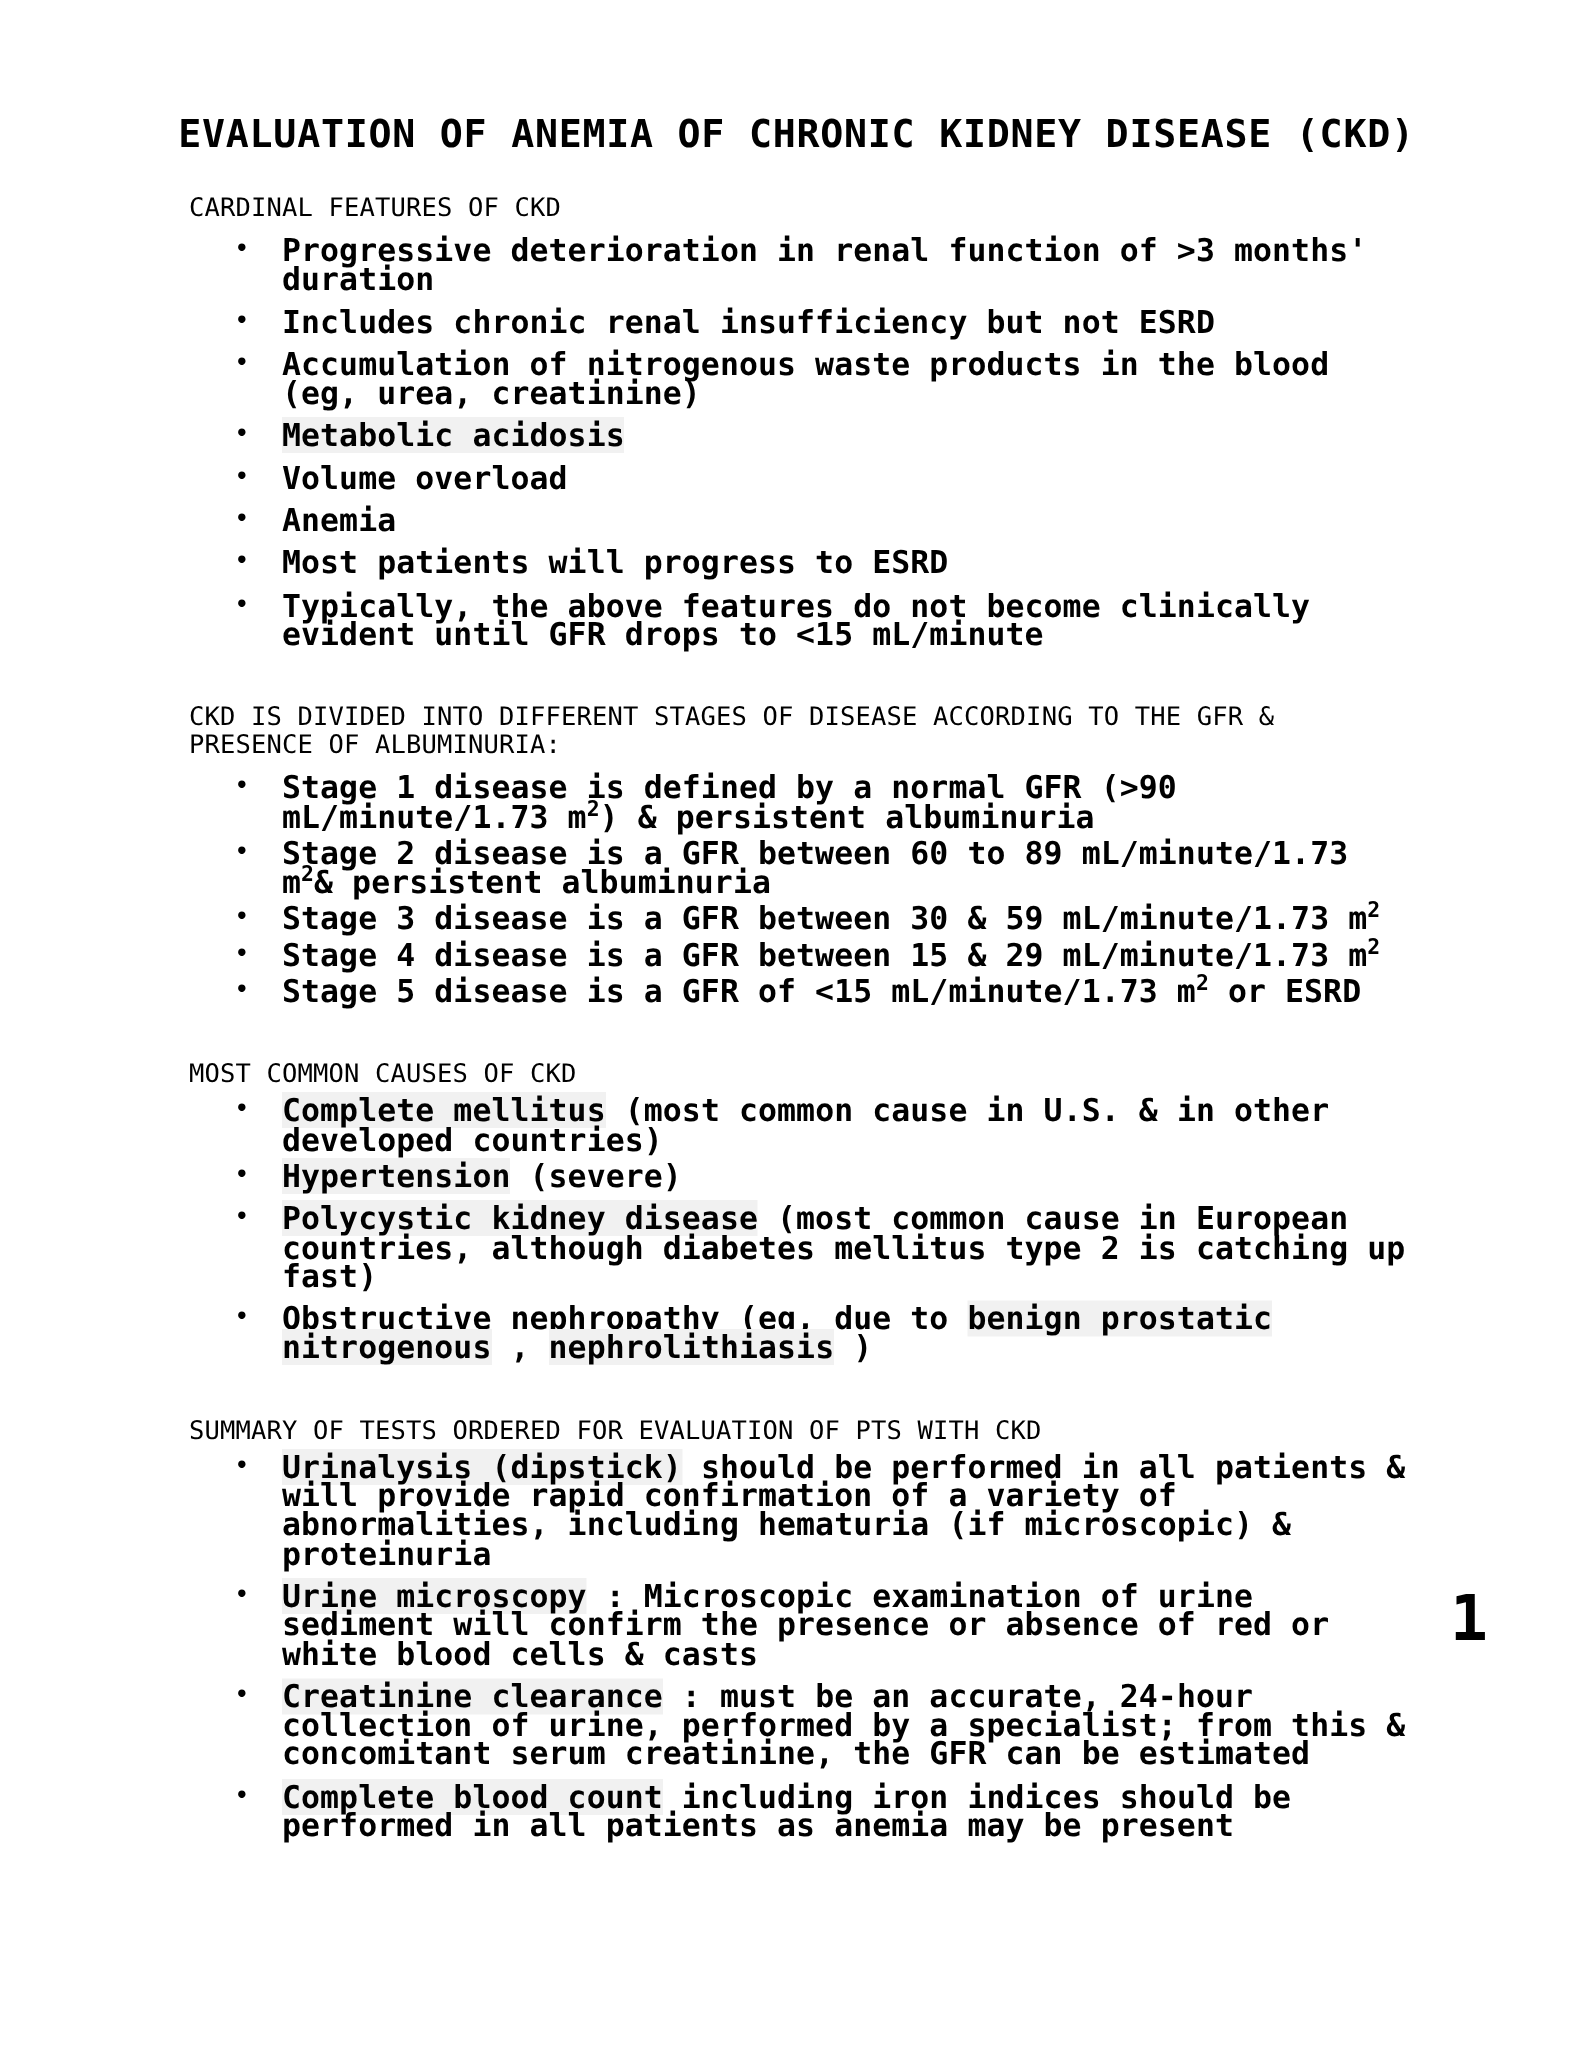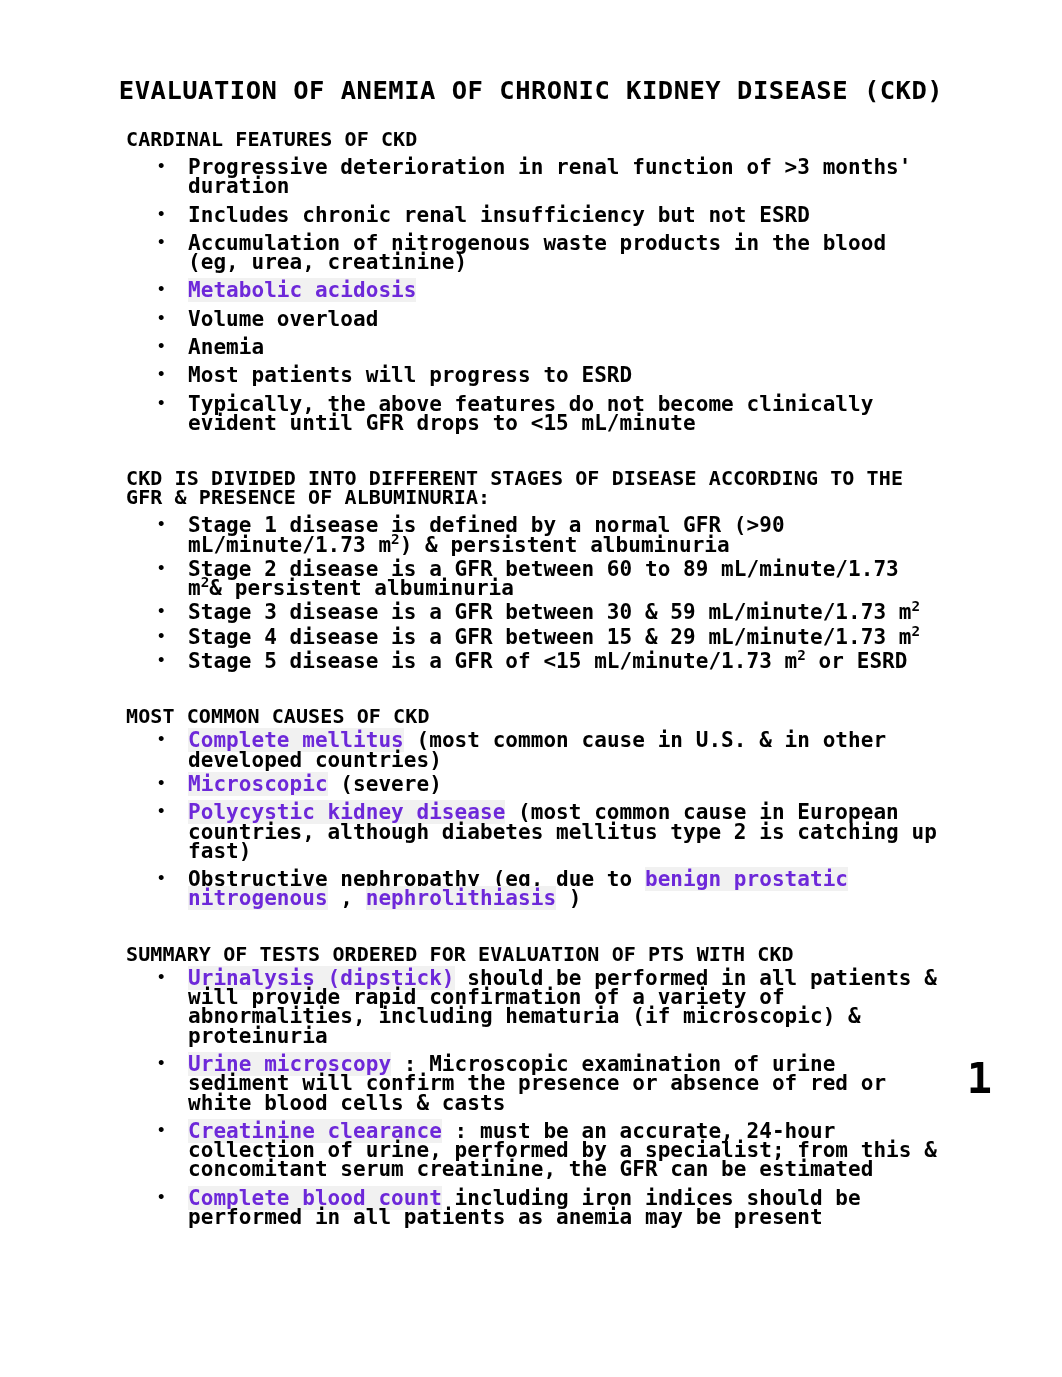--- a/index.html
+++ b/index.html
@@ -42,22 +42,22 @@
   }
 
   .section {
     margin-bottom: 0;
   }
   .section + .section {
     margin-top: 36px;
   }
 
   .section-heading {
-    font-size: 20px;
-    font-weight: bold;
+    font-size: 17px;
+    font-weight: normal;
     line-height: 19px;
     letter-spacing: 0.1px;
     margin-bottom: 3px;
   }
 
   ul.bullets {
     list-style: none;
     margin: 0;
     padding: 0;
   }
@@ -79,21 +79,21 @@
     left: 31px;
     top: -1px;
     font-size: 14px;
     line-height: 19.3px;
   }
   ul.bullets > li .txt {
     display: block;
   }
 
   a.lnk, .lnk {
-    color: #6d28d9;
+    color: #000000;
     background: #f1f1f1;
     text-decoration: none;
     font-weight: bold;
   }
 
   sup {
     font-size: 0.68em;
     vertical-align: super;
     line-height: 0;
   }
@@ -167,21 +167,21 @@
       </ul>
     </div>
 
     <div class="section">
       <div class="section-heading">MOST COMMON CAUSES OF CKD</div>
       <ul class="bullets">
         <li class="tight">
             <span class="txt"><a class="lnk" href="#">Complete mellitus</a><span> (most common cause in U.S. &amp; in other developed countries)</span></span>
           </li>
         <li class="tight">
-            <span class="txt"><a class="lnk" href="#">Microscopic</a><span> (severe)</span></span>
+            <span class="txt"><a class="lnk" href="#">Hypertension</a><span> (severe)</span></span>
           </li>
         <li>
             <span class="txt"><a class="lnk" href="#">Polycystic kidney disease</a><span> (most common cause in European countries, although diabetes mellitus type 2 is catching up fast)</span></span>
           </li>
         <li>
             <span class="txt"><span>Obstructive nephropathy (eg, due to </span><a class="lnk" href="#">benign prostatic nitrogenous</a><span> , </span><a class="lnk" href="#">nephrolithiasis</a><span> )</span></span>
           </li>
       </ul>
     </div>
 

